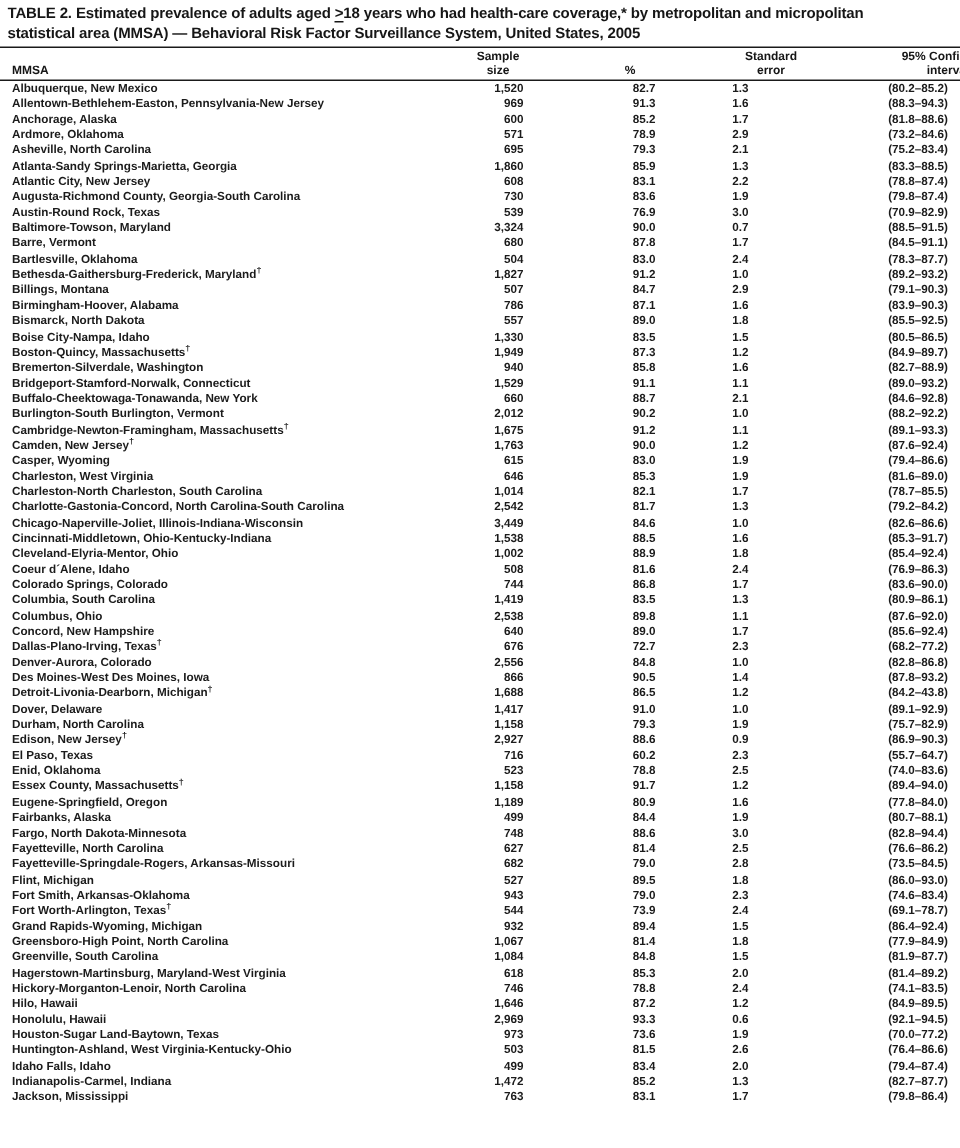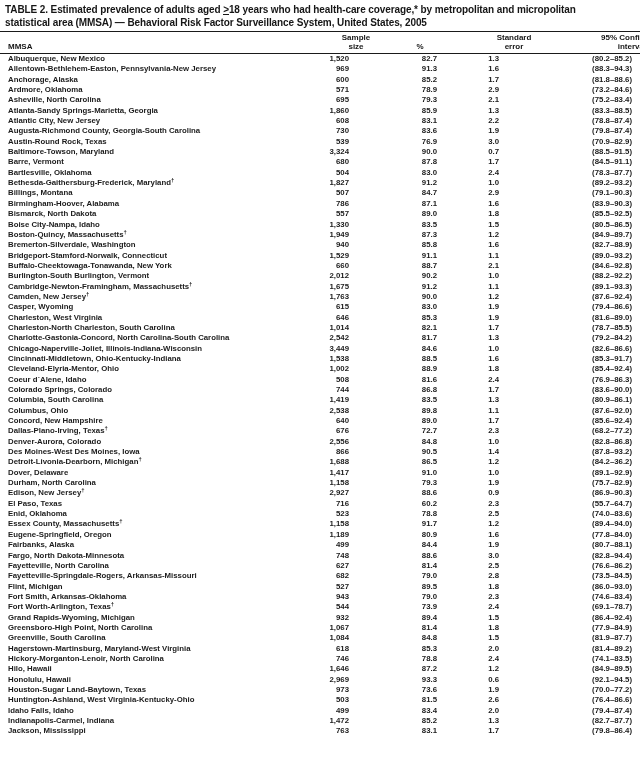--- a/index.html
+++ b/index.html
@@ -57,21 +57,21 @@
     line-height: 9.6px;
     color: #161616;
   }
   .col-header .hdr {
     position: absolute;
     bottom: 1px;
     white-space: nowrap;
   }
   .hdr-mmsa { left: 8px; }
   .hdr-center { transform: translateX(-50%); text-align: center; }
-  .hdr-sample { left: 332px; margin-left: 24px; }
+  .hdr-sample { left: 332px; }
   .hdr-pct { left: 420px; }
   .hdr-se { left: 514px; }
   .hdr-ci { left: 632px; }
   
   table.data {
     width: 624px;
     margin: 0 8px;
     border-collapse: collapse;
     table-layout: fixed;
     font-weight: bold;
@@ -410,21 +410,21 @@
           <td class="num">866</td>
           <td class="num">90.5</td>
           <td class="num">1.4</td>
           <td class="ci">(87.8–93.2)</td>
         </tr>
         <tr>
           <td class="name">Detroit-Livonia-Dearborn, Michigan<sup class="dagger">†</sup></td>
           <td class="num">1,688</td>
           <td class="num">86.5</td>
           <td class="num">1.2</td>
-          <td class="ci">(84.2–36.2)</td>
+          <td class="ci">(84.2–43.8)</td>
         </tr>
         <tr>
           <td class="name">Dover, Delaware</td>
           <td class="num">1,417</td>
           <td class="num">91.0</td>
           <td class="num">1.0</td>
           <td class="ci">(89.1–92.9)</td>
         </tr>
         <tr>
           <td class="name">Durham, North Carolina</td>

